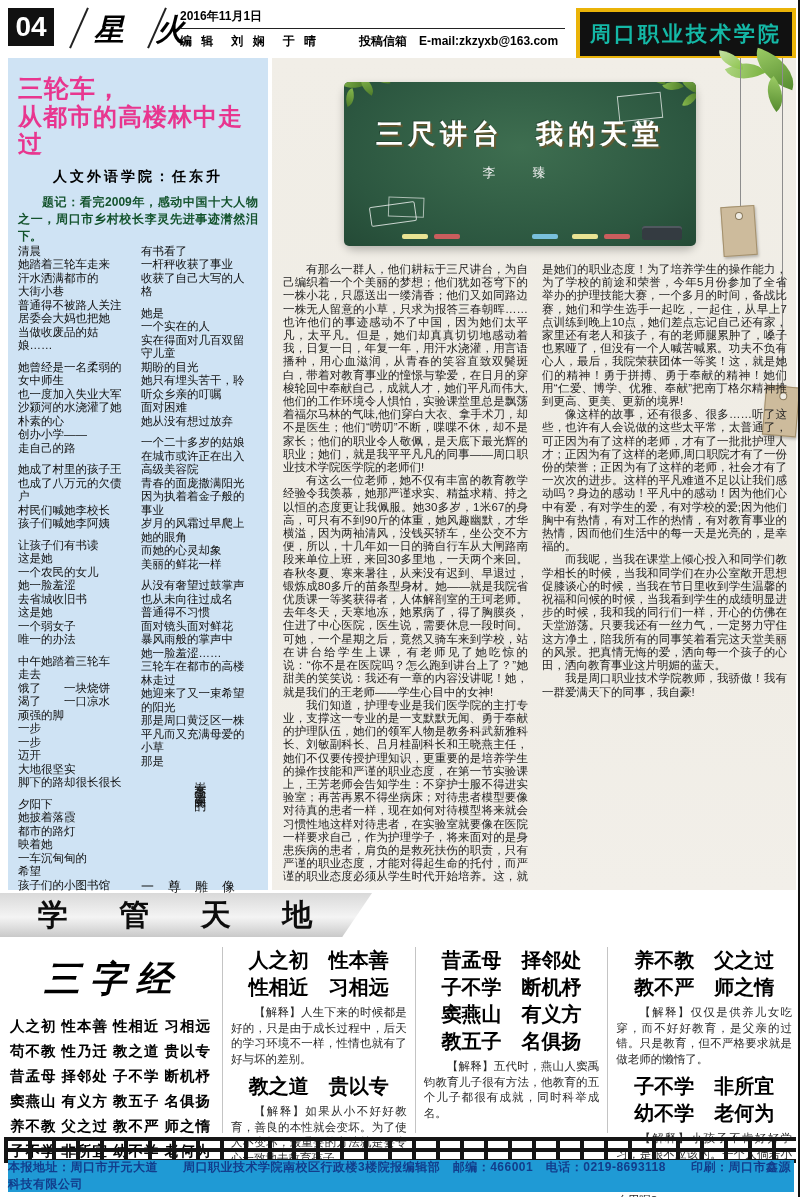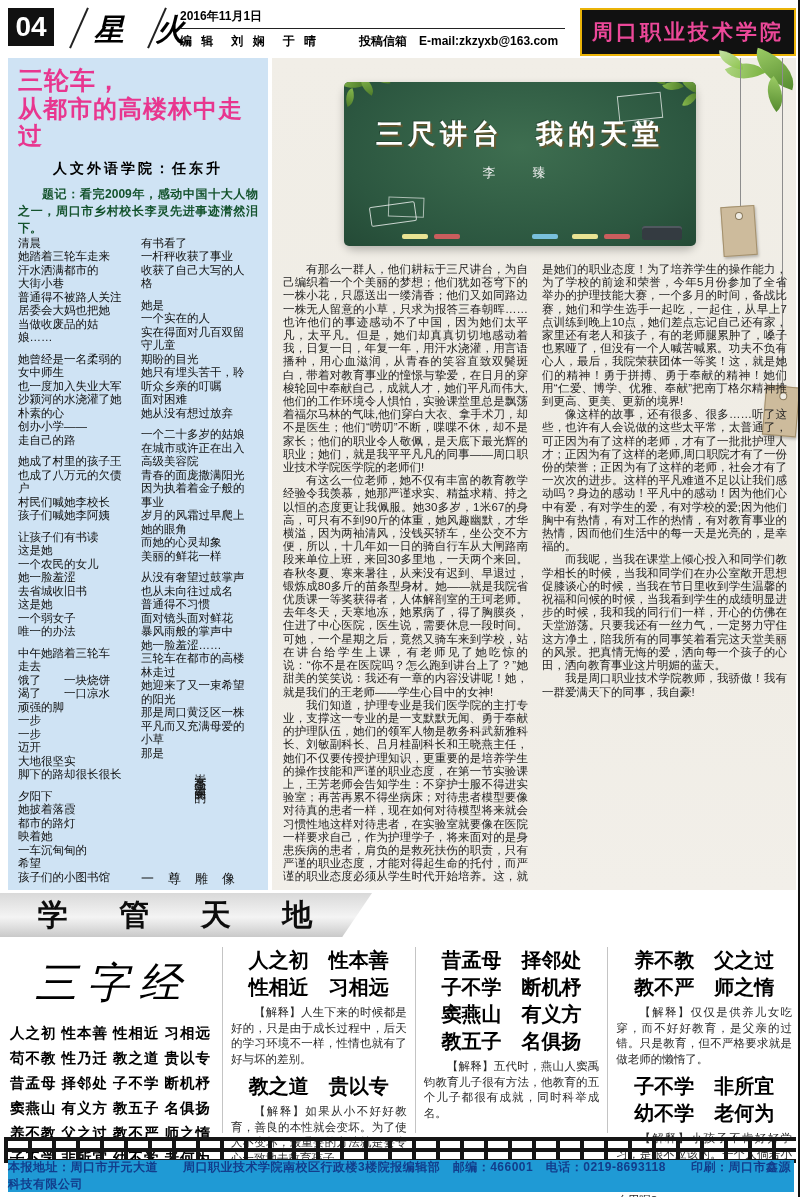--- a/index.html
+++ b/index.html
@@ -20,27 +20,27 @@
     transform:rotate(24deg); }
   .hslash.s1 { left:70px; } .hslash.s2 { left:148px; }
   .masthead { position:absolute; left:86px; top:4px; font-size:30px; font-weight:bold;
     font-style:italic; letter-spacing:12px; font-family:"Liberation Serif", serif; }
   .dateblock { position:absolute; left:172px; top:2px; width:380px; }
   .dateblock .date { font-size:12px; font-weight:bold; }
   .dateblock .rule { border-bottom:1.5px solid #222; margin:3px 0 4px 0; width:385px; }
   .subline { display:flex; gap:40px; font-size:12px; }
   .subline .editors { font-weight:bold; letter-spacing:3px; }
   .subline .mail { font-weight:bold; }
-  .schoolbox { position:absolute; right:0; top:2px; background:#111; color:#ec4899;
+  .schoolbox { position:absolute; right:0; top:2px; background:#111; color:#14b8a6;
     font-size:21px; font-weight:bold; letter-spacing:3px; padding:8px 10px;
-    font-family:"Liberation Serif", serif; border:2px solid #eab308; }
+    font-family:"Liberation Serif", serif; border:4px solid #eab308; }
 
   
   .left-panel { position:absolute; left:8px; top:58px; width:260px; height:832px;
-    background:#cfe3f4; padding:8px 10px; }
+    background:#cfe3f4; padding:16px 10px; }
   .poem-title { color:#e8368f; font-weight:bold; line-height:1.15;
     font-size:25px; letter-spacing:1px; }
   .poem-title .t2 { font-size:24px; }
   .poem-byline { text-align:center; font-size:14px; font-weight:bold;
     letter-spacing:3px; margin:10px 0 8px 0; font-family:"Liberation Serif", serif; }
   .poem-epigraph { font-size:12px; font-weight:600; line-height:17px;
     text-indent:2em; text-align:justify; color:#14532d; }
   .poem-cols { display:flex; gap:6px; }
   .poem-col { width:117px; font-size:11.5px; line-height:13.5px; color:#111; }
   .poem-line { min-height:13.5px; }
@@ -133,21 +133,21 @@
       repeating-linear-gradient(90deg,#161616 0 5px, transparent 5px 30px),
       linear-gradient(transparent 0 42%, #161616 42% 58%, transparent 58%);
     z-index:-1; }
   .lattice-bottom { position:relative; margin:4px 4px 0 4px; height:26px;
     border-top:4px solid #161616; border-bottom:4px solid #161616;
     background-image:
       repeating-linear-gradient(90deg,#161616 0 4px, transparent 4px 24px),
       linear-gradient(transparent 0 40%, #161616 40% 60%, transparent 60%); }
   .szj-row { display:flex; margin-top:2px; height:186px; }
   .szj-col1 { width:222px; padding:0 6px 0 10px; }
-  .szj-title { text-align:center; font-size:42px; font-weight:normal; font-style:italic;
+  .szj-title { text-align:center; font-size:36px; font-weight:bold; font-style:italic;
     font-family:"Liberation Serif", serif; margin:8px 0 10px 0; letter-spacing:10px; }
   .szj-verse { font-size:14.5px; font-weight:bold; line-height:25px;
     letter-spacing:1px; white-space:nowrap; }
   .szj-col { flex:1; border-left:1px solid #c4c4c4; padding:0 8px; }
   .szj-head { text-align:center; font-size:20px; font-weight:bold; line-height:27px;
     white-space:nowrap; }
   .szj-expl { font-size:11.5px; line-height:15.5px; color:#2b2b2b; text-align:justify;
     text-indent:2em; margin:4px 0 6px 0; }
 
   

